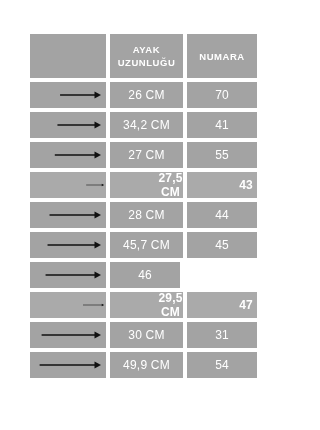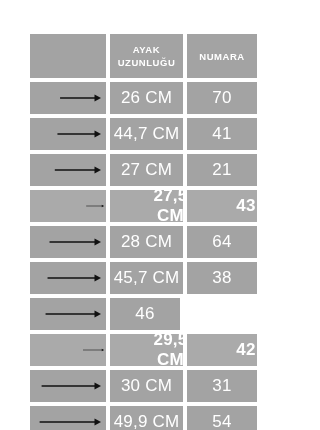--- a/index.html
+++ b/index.html
@@ -48,22 +48,22 @@
 
   .header-row .cell {
     height: 44px;
     font-size: 9.5px;
     font-weight: bold;
     letter-spacing: 0.55px;
     line-height: 13px;
   }
 
   .data-row .cell {
-    height: 32px;
-    font-size: 17px;
+    height: 26px;
+    font-size: 12px;
     letter-spacing: 0.2px;
   }
 
   .data-row .cell.bold {
     font-weight: bold;
   }
 
   .header-label-2line {
     white-space: pre-line;
   }
@@ -95,81 +95,81 @@
         <div class="cell col-length">26 CM</div>
         <div class="cell col-size">70</div>
       </div>
       <div class="chart-row data-row">
         <div class="cell col-arrow">
           <svg class="arrow-svg" width="76" height="26" viewBox="0 0 76 26">
             <line x1="27.439999999999998" y1="13" x2="66" y2="13" stroke="#111111" stroke-width="1.6"></line>
             <polygon points="71,13 64.5,9.6 64.5,16.4" fill="#111111"></polygon>
           </svg>
         </div>
-        <div class="cell col-length">44,7 CM</div>
+        <div class="cell col-length">34,2 CM</div>
         <div class="cell col-size">41</div>
       </div>
       <div class="chart-row data-row">
         <div class="cell col-arrow">
           <svg class="arrow-svg" width="76" height="26" viewBox="0 0 76 26">
             <line x1="24.800000000000004" y1="13" x2="66" y2="13" stroke="#111111" stroke-width="1.6"></line>
             <polygon points="71,13 64.5,9.6 64.5,16.4" fill="#111111"></polygon>
           </svg>
         </div>
         <div class="cell col-length">27 CM</div>
-        <div class="cell col-size">21</div>
+        <div class="cell col-size">55</div>
       </div>
       <div class="chart-row data-row">
         <div class="cell col-arrow highlight">
           <svg class="arrow-svg" width="76" height="26" viewBox="0 0 76 26">
             <line x1="22.160000000000004" y1="13" x2="66" y2="13" stroke="#111111" stroke-width="1.6"></line>
             <polygon points="71,13 64.5,9.6 64.5,16.4" fill="#111111"></polygon>
           </svg>
         </div>
         <div class="cell col-length highlight bold">27,5 CM</div>
         <div class="cell col-size highlight bold">43</div>
       </div>
       <div class="chart-row data-row">
         <div class="cell col-arrow">
           <svg class="arrow-svg" width="76" height="26" viewBox="0 0 76 26">
             <line x1="19.519999999999996" y1="13" x2="66" y2="13" stroke="#111111" stroke-width="1.6"></line>
             <polygon points="71,13 64.5,9.6 64.5,16.4" fill="#111111"></polygon>
           </svg>
         </div>
         <div class="cell col-length">28 CM</div>
-        <div class="cell col-size">64</div>
+        <div class="cell col-size">44</div>
       </div>
       <div class="chart-row data-row">
         <div class="cell col-arrow">
           <svg class="arrow-svg" width="76" height="26" viewBox="0 0 76 26">
             <line x1="17.54" y1="13" x2="66" y2="13" stroke="#111111" stroke-width="1.6"></line>
             <polygon points="71,13 64.5,9.6 64.5,16.4" fill="#111111"></polygon>
           </svg>
         </div>
         <div class="cell col-length">45,7 CM</div>
-        <div class="cell col-size">38</div>
+        <div class="cell col-size">45</div>
       </div>
       <div class="chart-row data-row">
         <div class="cell col-arrow">
           <svg class="arrow-svg" width="76" height="26" viewBox="0 0 76 26">
             <line x1="15.560000000000002" y1="13" x2="66" y2="13" stroke="#111111" stroke-width="1.6"></line>
             <polygon points="71,13 64.5,9.6 64.5,16.4" fill="#111111"></polygon>
           </svg>
         </div>
         <div class="cell col-size">46</div>
       </div>
       <div class="chart-row data-row">
         <div class="cell col-arrow highlight">
           <svg class="arrow-svg" width="76" height="26" viewBox="0 0 76 26">
             <line x1="13.579999999999998" y1="13" x2="66" y2="13" stroke="#111111" stroke-width="1.6"></line>
             <polygon points="71,13 64.5,9.6 64.5,16.4" fill="#111111"></polygon>
           </svg>
         </div>
         <div class="cell col-length highlight bold">29,5 CM</div>
-        <div class="cell col-size highlight bold">42</div>
+        <div class="cell col-size highlight bold">47</div>
       </div>
       <div class="chart-row data-row">
         <div class="cell col-arrow">
           <svg class="arrow-svg" width="76" height="26" viewBox="0 0 76 26">
             <line x1="11.600000000000001" y1="13" x2="66" y2="13" stroke="#111111" stroke-width="1.6"></line>
             <polygon points="71,13 64.5,9.6 64.5,16.4" fill="#111111"></polygon>
           </svg>
         </div>
         <div class="cell col-length">30 CM</div>
         <div class="cell col-size">31</div>

